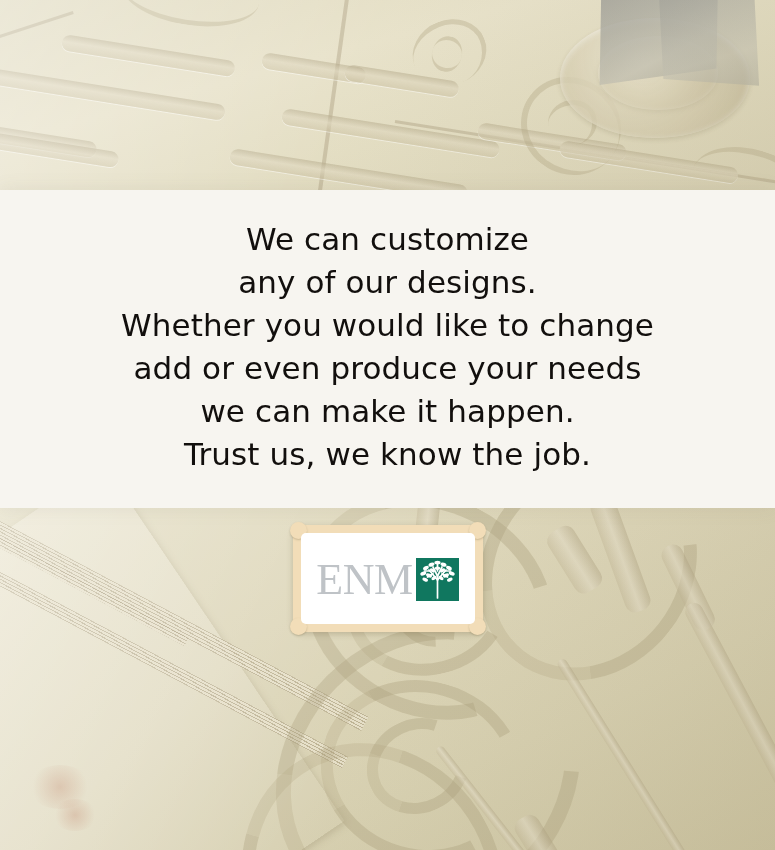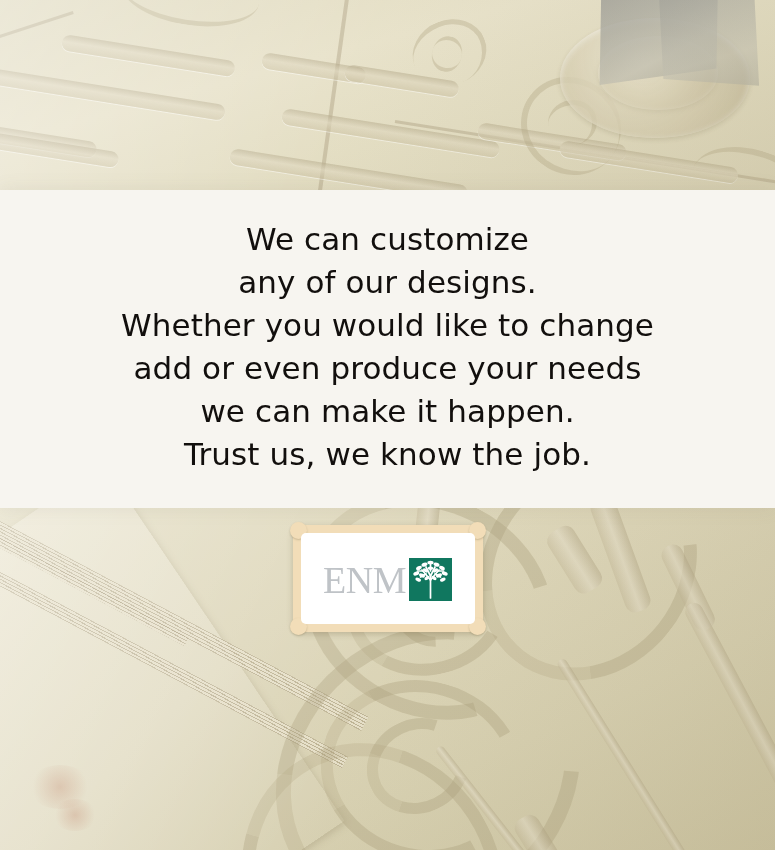--- a/index.html
+++ b/index.html
@@ -197,21 +197,21 @@
   }
   .logo-row-top {
     display: flex;
     align-items: center;
     justify-content: center;
     gap: 3px;
     height: 44px;
   }
   .logo-enm {
     font-family: "Liberation Serif", "DejaVu Serif", serif;
-    font-size: 38px;
+    font-size: 44px;
     line-height: 42px;
     letter-spacing: -0.5px;
     color: #bfc3c7;
     font-weight: 400;
   }
   .logo-tree-mark {
     width: 43px;
     height: 43px;
     background: #10775f;
     display: block;

